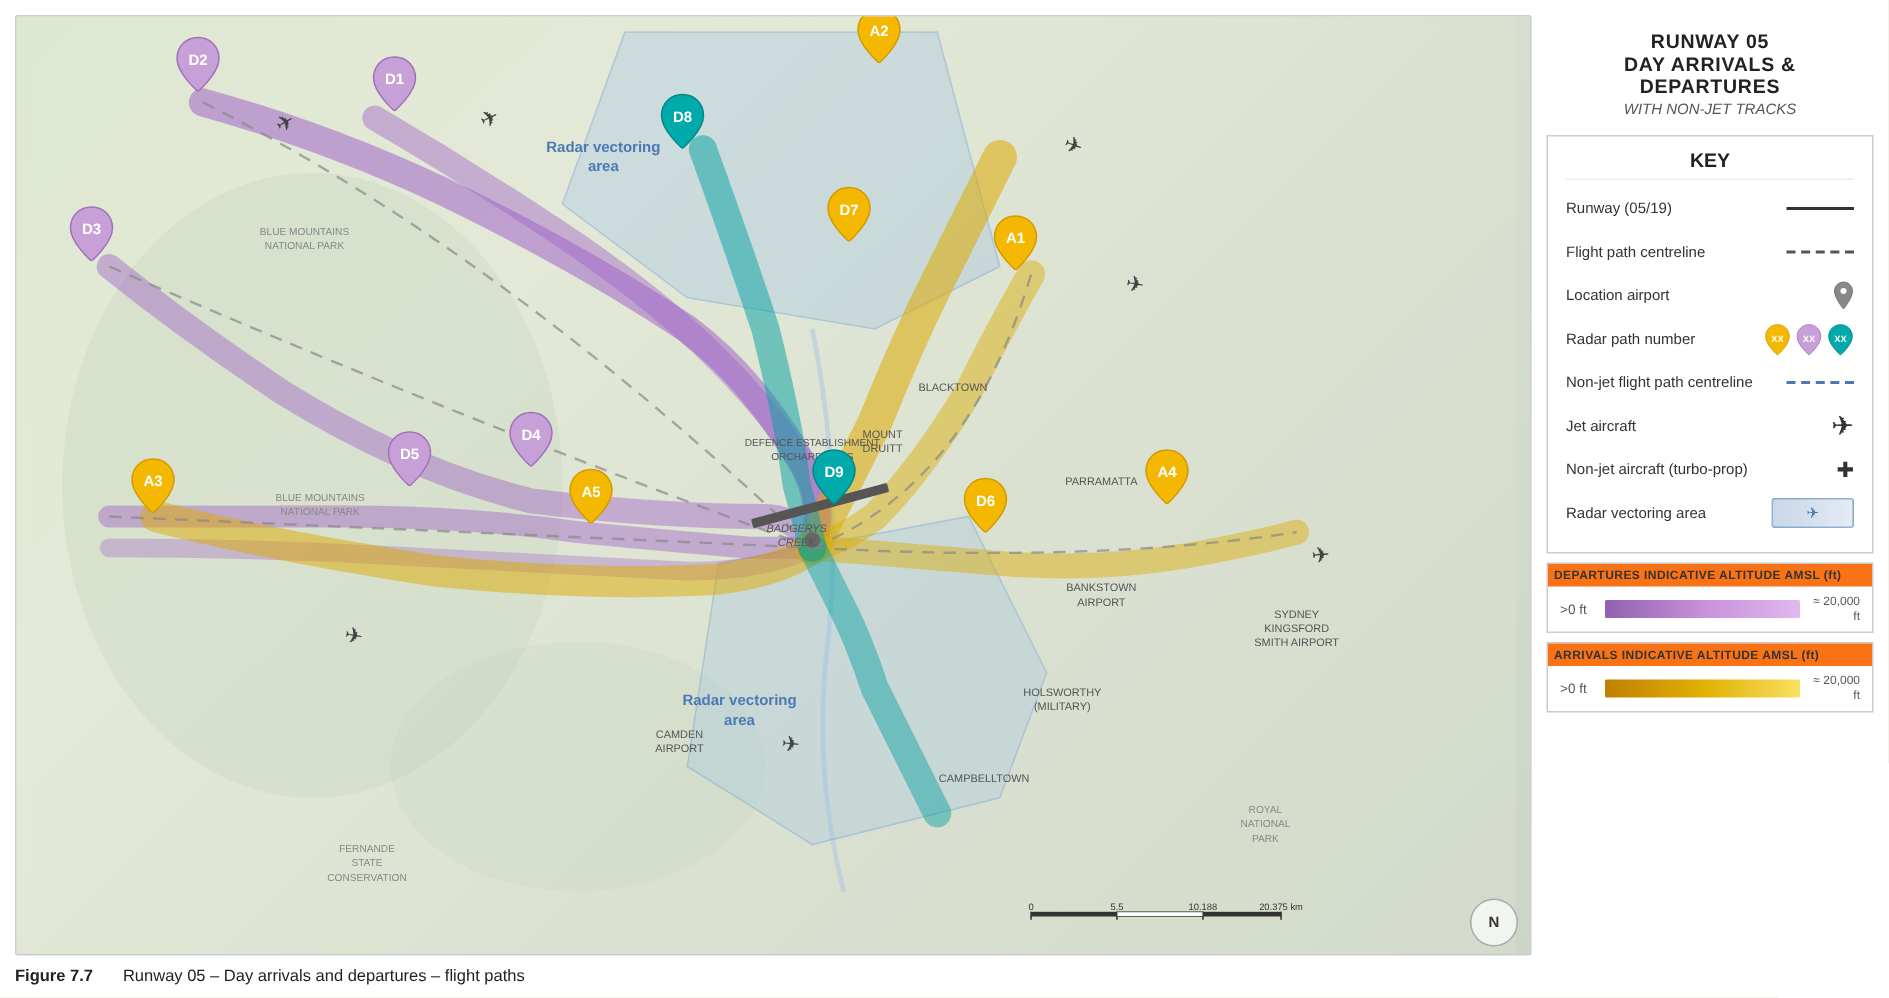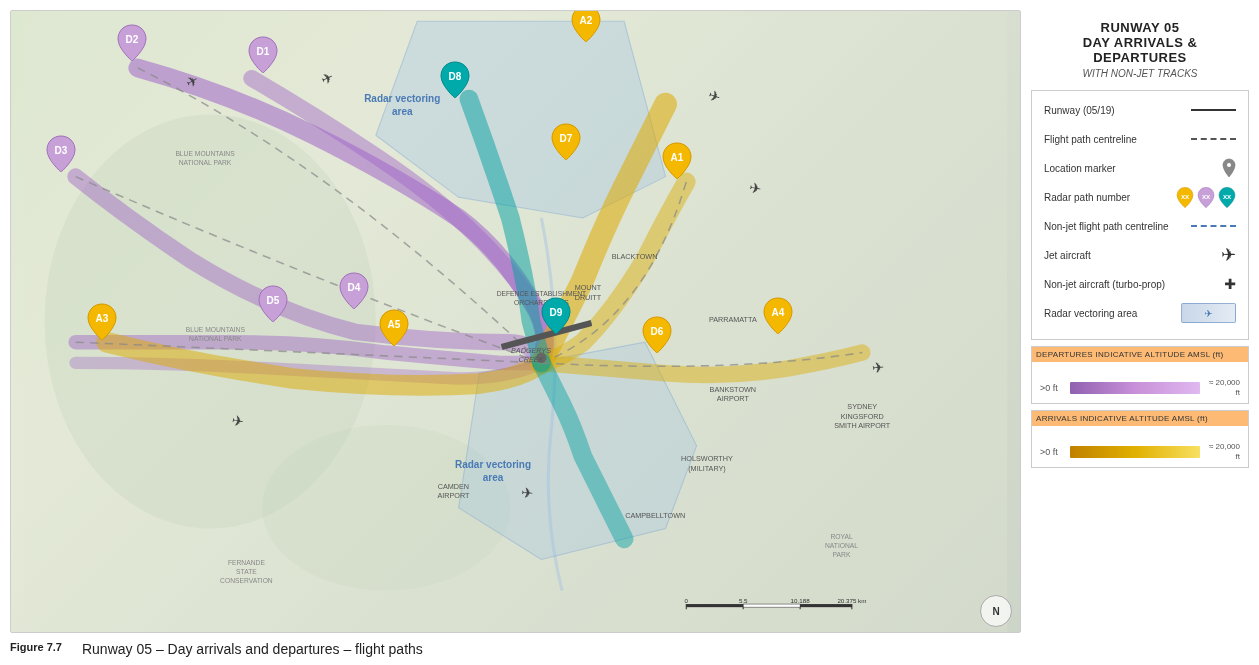--- a/index.html
+++ b/index.html
@@ -200,25 +200,25 @@
 
     
     .gradient-bar-section {
       border: 1px solid #ccc;
       padding: 6px 8px;
       background: #fff;
     }
 
     .gradient-bar-title {
       font-size: 8px;
-      font-weight: normal;
+      font-weight: bold;
       color: #333;
-      background: #fdba74;
+      background: #f97316;
       padding: 3px 4px;
-      margin: -6px -8px 16px -8px;
+      margin: -6px -8px 5px -8px;
       letter-spacing: 0.3px;
     }
 
     .gradient-bar-row {
       display: flex;
       align-items: center;
       gap: 5px;
     }
 
     .gradient-bar-label {
@@ -249,21 +249,21 @@
     }
 
     .figure-num {
       font-size: 11px;
       font-weight: bold;
       color: #222;
       white-space: nowrap;
     }
 
     .figure-caption {
-      font-size: 14px;
+      font-size: 11px;
       color: #222;
       text-align: center;
     }
   </style>
 </head>
 <body>
 
 <div class="main-container">
 
   <div class="map-area">
@@ -483,38 +483,39 @@
   </div>
 
   <div class="legend-panel">
     <div class="legend-title-box">
       <div class="main-title">RUNWAY 05</div>
       <div class="main-title">DAY ARRIVALS &amp; DEPARTURES</div>
       <div class="sub-title">WITH NON-JET TRACKS</div>
     </div>
 
     <div class="key-box">
+      <div class="key-title">KEY</div>
 
 
       <div class="key-item">
         <div class="key-item-label">Runway (05/19)</div>
         <div class="key-item-symbol">
           <div class="solid-line"></div>
         </div>
       </div>
 
       <div class="key-item">
         <div class="key-item-label">Flight path centreline</div>
         <div class="key-item-symbol">
           <div class="dashed-line"></div>
         </div>
       </div>
 
       <div class="key-item">
-        <div class="key-item-label">Location marker</div>
+        <div class="key-item-label">Location airport</div>
         <div class="key-item-symbol">
           <svg width="14" height="20" viewBox="0 0 14 20">
             <path d="M7 1 C3.5 1 1 3.8 1 7 C1 12 7 19 7 19 C7 19 13 12 13 7 C13 3.8 10.5 1 7 1Z" fill="#888" stroke="#666" stroke-width="0.5"></path>
             <circle cx="7" cy="7" r="2" fill="white"></circle>
           </svg>
         </div>
       </div>
 
       <div class="key-item">
         <div class="key-item-label">Radar path number</div>

